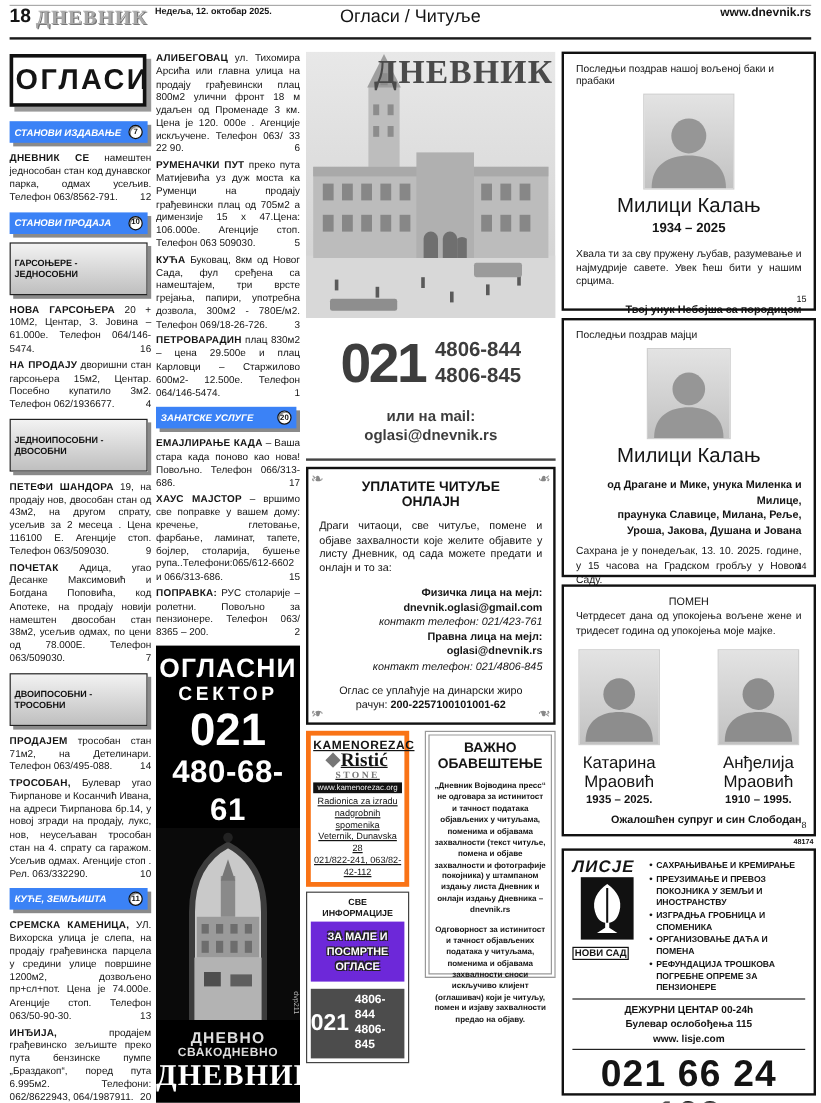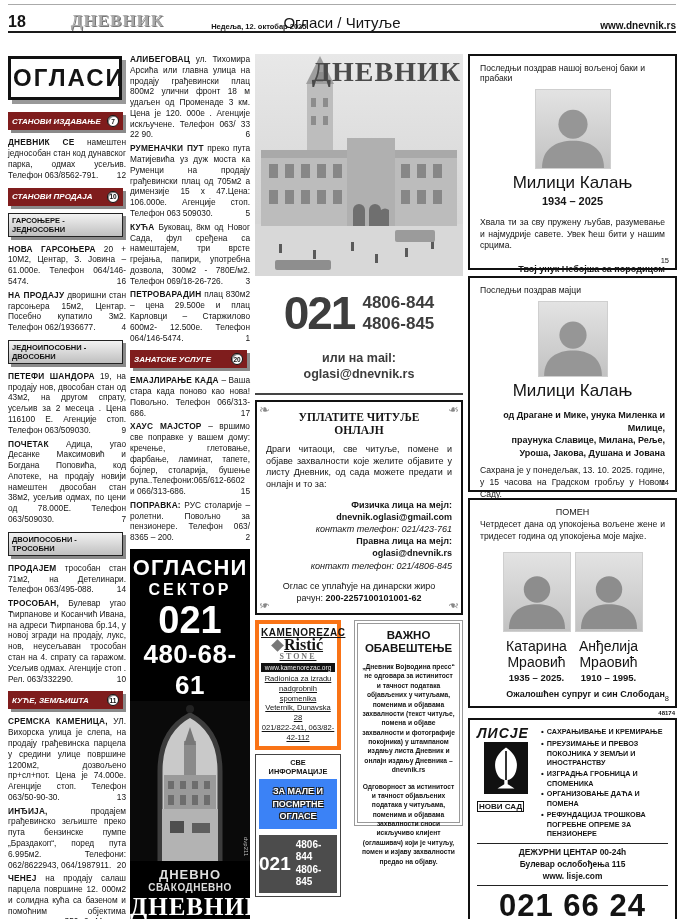--- a/index.html
+++ b/index.html
@@ -1,44 +1,44 @@
 <!DOCTYPE html>
 <html><head>
 <meta charset="utf-8">
 <style>
   html,body{margin:0;padding:0;}
   body{width:684px;height:919px;background:#fff;color:#141414;
        font-family:"Liberation Sans",sans-serif;overflow:hidden;position:relative;}
   
-  .pageheader{margin:4px 8px 15px 8px;border-top:1px solid #aaa;border-bottom:2px solid #1a1a1a;
-
-    height:26px;display:flex;align-items:flex-end;gap:41px;}
+  .pageheader{margin:4px 8px 4px 8px;border-top:1px solid #aaa;border-bottom:2px solid #1a1a1a;
+
+    height:26px;display:flex;align-items:flex-start;}
   .pagenum{font-size:16px;font-weight:bold;margin-right:4px;}
   .masthead-sm{font-family:"Liberation Serif",serif;font-weight:bold;font-size:17px;color:#a9a9a9;
     letter-spacing:1px;text-shadow:1px 1px 0 #777;margin-right:6px;}
   .pagedate{font-size:7.5px;font-weight:bold;}
   .pagesection{position:absolute;left:0;right:0;text-align:center;font-size:15px;pointer-events:none;}
   .pageweb{margin-left:auto;font-size:10px;font-weight:bold;}
   
   .cols{display:flex;padding:6px 7px 0 8px;}
   .col1{width:118px;margin-right:4px;}
   .col2{width:120px;margin-right:5px;}
   .col3{width:208px;margin-right:5px;}
   .col4{flex:1;}
   
   .malilogo{border:3px solid #111;box-shadow:4px 4px 0 #999;text-align:center;
     font-weight:bold;font-size:24px;letter-spacing:2px;line-height:1.02;padding:7px 2px;margin:2px 4px 12px 0;}
-  .secbar{background:#7f1d1d;color:#fff;font-size:8px;font-weight:bold;padding:3px 4px;
+  .secbar{background:#3b82f6;color:#fff;font-size:8px;font-weight:bold;padding:3px 4px;
     display:flex;justify-content:space-between;align-items:center;box-shadow:3px 3px 0 #8a8a8a;
     margin:7px 3px 7px 0;font-style:italic;text-align:center;}
   .badge{background:#fff;color:#111;border:1px solid #111;border-radius:50%;min-width:10px;height:10px;
     font-size:6.5px;font-style:normal;display:flex;align-items:center;justify-content:center;
     box-shadow:inset 1px 1px 0 #888;}
   .subbar{background:linear-gradient(#f2f2f2,#bfbfbf);border:1px solid #222;color:#111;
-    font-size:7.5px;font-weight:bold;padding:2px 3px;box-shadow:3px 3px 0 #8a8a8a;margin:7px 3px 7px 0;}
+    font-size:7.5px;font-weight:bold;padding:12px 3px;box-shadow:3px 3px 0 #8a8a8a;margin:7px 3px 7px 0;}
   .ad{font-size:8.3px;line-height:1.3;text-align:justify;margin-bottom:3px;}
   .ad b{letter-spacing:.2px;}
   .adnum{float:right;}
   
   .sektor{background:#000;color:#fff;height:402px;margin-top:6px;text-align:center;position:relative;overflow:hidden;}
   .sektor .l1{font-size:22px;font-weight:bold;padding-top:6px;letter-spacing:1px;}
   .sektor .l2{font-size:16px;font-weight:bold;letter-spacing:3px;}
   .sektor .ph1{font-size:38px;font-weight:bold;line-height:1;margin-top:2px;}
   .sektor .ph2{font-size:26px;font-weight:bold;letter-spacing:.5px;}
   .sektor .b1{font-size:13px;font-weight:bold;color:#ddd;text-shadow:0 0 1px #000;letter-spacing:1px;margin-top:2px;}
@@ -54,61 +54,61 @@
   .promo-phones{display:flex;align-items:center;justify-content:center;gap:8px;padding:10px 0 4px;color:#3d3d3d;}
   .promo-code{font-size:46px;font-weight:bold;letter-spacing:-2px;}
   .promo-nums{font-size:17px;font-weight:bold;line-height:1.25;text-align:left;}
   .promo-mail{text-align:center;font-weight:bold;color:#3d3d3d;font-size:12.5px;line-height:1.3;
     padding:6px 0 10px;border-bottom:2px solid #444;}
   
   .online{border:2px solid #111;margin-top:5px;padding:9px 9px 6px;position:relative;height:215px;box-sizing:border-box;}
   .online .corner{position:absolute;color:#888;font-size:13px;}
   .c-tl{top:0;left:2px;} .c-tr{top:0;right:2px;transform:scaleX(-1);}
   .c-bl{bottom:0;left:2px;transform:scaleY(-1);} .c-br{bottom:0;right:2px;transform:scale(-1);}
-  .online h3{margin:0 0 6px;text-align:center;font-size:11.5px;line-height:1.2;font-family:Liberation Serif, serif;}
+  .online h3{margin:0 0 6px;text-align:center;font-size:11.5px;line-height:1.2;}
   .online .intro{font-size:9px;line-height:1.3;text-align:justify;margin-bottom:8px;}
   .online .grp{text-align:right;font-size:9px;line-height:1.35;}
   .online .grp .bld{font-weight:bold;}
   .online .grp .it{font-style:italic;}
   .online .acct{text-align:center;font-size:9px;margin-top:8px;line-height:1.35;}
   
   .midbottom{display:flex;margin-top:5px;}
   .midleft{width:86px;margin-right:13px;}
   .kamen{border:4px solid #f97316;text-align:center;padding:3px 2px;text-decoration:underline;}
   .kamen .t{font-size:10px;font-weight:bold;letter-spacing:.5px;}
   .kamen .brand{font-family:"Liberation Serif",serif;font-size:16px;font-weight:bold;line-height:.9;}
   .kamen .hammer{display:inline-block;width:9px;height:9px;background:#777;transform:rotate(45deg);margin-right:2px;}
   .kamen .stone{font-family:"Liberation Serif",serif;font-size:8px;letter-spacing:2px;color:#777;font-weight:bold;}
   .kamen .web{background:#111;color:#eee;font-size:6.6px;padding:1px 0;margin:2px 0;}
   .kamen .ln{font-size:7.6px;line-height:1.3;}
   .sveinfo{border:1px solid #444;margin-top:4px;text-align:center;padding:3px;}
   .sveinfo .hdr{font-size:7.4px;font-weight:bold;display:flex;align-items:center;gap:2px;}
   .sveinfo .hdr:before,.sveinfo .hdr:after{content:"";flex:1;border-top:1px solid #111;}
-  .sveinfo .grayarea{background:#3b82f6;margin-top:3px;padding:6px 8px;}
+  .sveinfo .grayarea{background:#6d28d9;margin-top:3px;padding:6px 8px;}
   .sveinfo .outl{font-size:9px;font-weight:bold;color:#fff;text-shadow:1px 1px 0 #222,-1px -1px 0 #222,1px -1px 0 #222,-1px 1px 0 #222;line-height:1.4;}
   .sveinfo .darkbar{background:#4c4c4c;color:#fff;display:flex;align-items:center;justify-content:center;gap:5px;margin-top:6px;padding:4px 0;}
   .sveinfo .dcode{font-size:19px;font-weight:bold;}
   .sveinfo .dnums{font-size:10px;font-weight:bold;text-align:left;line-height:1.25;}
   .vazno{flex:1;border:1px solid #999;box-shadow:inset 0 0 0 2px #fff,inset 0 0 0 3px #999;
     padding:8px 7px 4px;text-align:center;height:206px;box-sizing:border-box;}
   .vazno h4{margin:0 0 6px;font-size:11.5px;line-height:1.2;}
   .vazno p{margin:0 0 7px;font-size:6.7px;font-weight:bold;line-height:1.4;}
   
   .obit{border:2px solid #111;padding:7px 10px;position:relative;box-sizing:border-box;margin-bottom:6px;}
   .obit .hdr{font-size:8.6px;}
   .obit .hdrc{font-size:9px;text-align:center;}
   .portrait{background:linear-gradient(#e3e3e3,#c2c2c2);border:1px solid #cfcfcf;margin:6px auto 4px;
     display:flex;align-items:flex-end;justify-content:center;overflow:hidden;}
   .obit .name{text-align:center;font-size:17px;margin-top:4px;}
   .obit .years{text-align:center;font-size:11px;font-weight:bold;margin-top:2px;}
   .obit .body{font-size:8.6px;line-height:1.35;text-align:justify;margin-top:10px;}
   .obit .sig{font-size:9px;font-weight:bold;text-align:right;margin-top:12px;}
   .obit .from{font-size:9px;font-weight:bold;text-align:right;line-height:1.4;margin-top:8px;}
   .obit .num{position:absolute;right:6px;bottom:3px;font-size:7.5px;}
-  .pomen-photos{display:flex;justify-content:center;margin-top:10px;}
+  .pomen-photos{display:flex;justify-content:flex-start;margin-top:10px;gap:44px;}
   .pp{width:72px;text-align:center;}
   .pp .pname{font-size:14px;line-height:1.15;margin-top:6px;}
   .pp .pyears{font-size:9.5px;font-weight:bold;margin-top:2px;}
   .extcode{text-align:right;font-size:6px;font-weight:bold;margin:-4px 2px 2px 0;}
   
   .lisje{border:2px solid #111;padding:5px 7px;box-sizing:border-box;height:206px;}
   .lisje .top{display:flex;}
   .lisje .logo{width:58px;margin-right:6px;}
   .lisje .lname{font-size:14px;font-weight:bold;font-style:italic;letter-spacing:1px;}
   .lisje .lbox{width:44px;height:52px;background:#111;margin:1px auto;display:flex;align-items:center;justify-content:center;}

